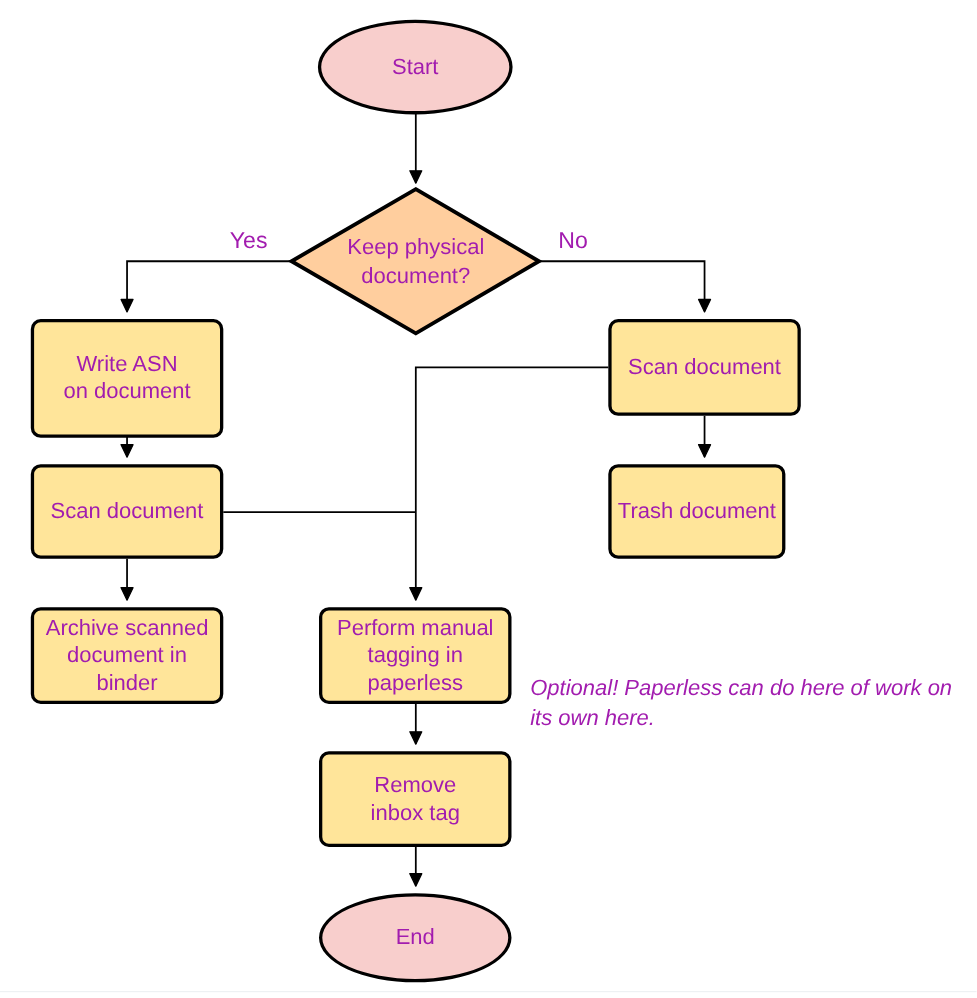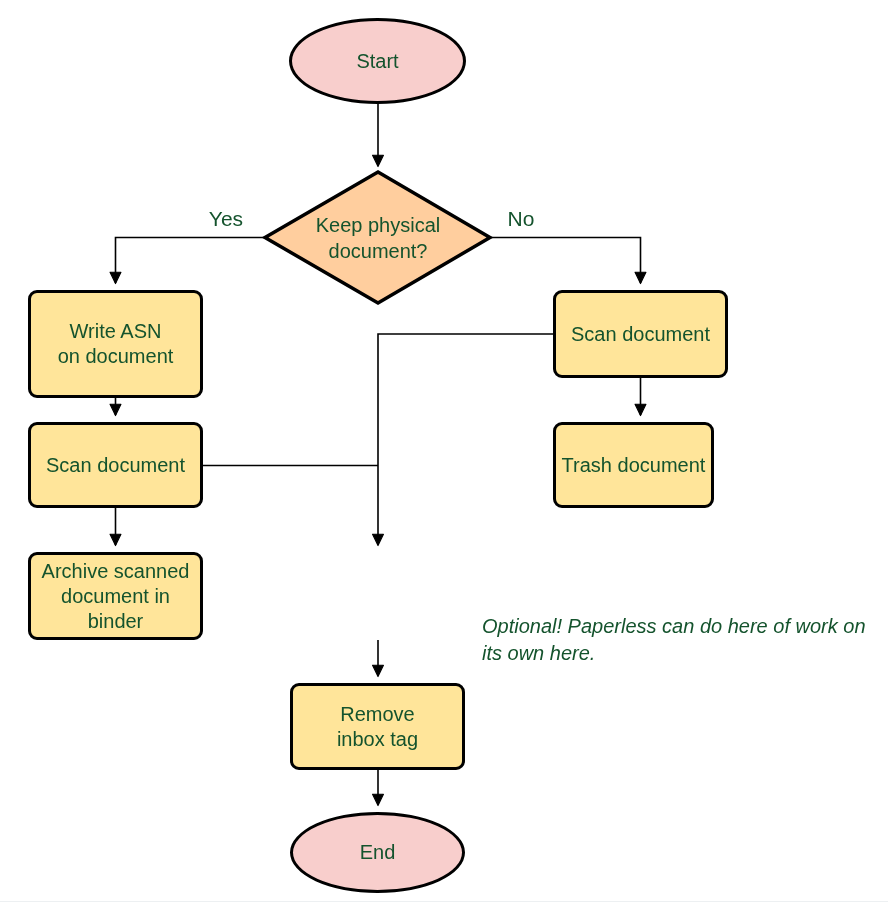--- a/index.html
+++ b/index.html
@@ -3,21 +3,21 @@
 <meta charset="utf-8">
 <style>
   html, body { margin: 0; padding: 0; background: #ffffff; }
   .canvas {
     position: relative;
     width: 888px;
     height: 907px;
     background: #ffffff;
     overflow: hidden;
     font-family: "Liberation Sans", "DejaVu Sans", sans-serif;
-    color: #14532d;
+    color: #a21caf;
   }
   .canvas svg { position: absolute; left: 0; top: 0; }
   .node {
     position: absolute;
     box-sizing: border-box;
     display: flex;
     align-items: center;
     justify-content: center;
     text-align: center;
     font-size: 20px;
@@ -117,20 +117,25 @@
 binder</span>
   </div>
 
   <div class="node process" style="left:553px; top:290px; width:175px; height:88px;">
     <span>Scan document</span>
   </div>
   <div class="node process" style="left:553px; top:422px; width:161px; height:86px;">
     <span>Trash document</span>
   </div>
 
+  <div class="node process" style="left:290px; top:552px; width:175px; height:88px;">
+    <span>Perform manual
+tagging in
+paperless</span>
+  </div>
   <div class="node process" style="left:290px; top:683px; width:175px; height:87px;">
     <span>Remove
 inbox tag</span>
   </div>
 
   <div class="node terminal" style="left:290px; top:812px; width:175px; height:81px;">
     <span>End</span>
   </div>
 
   <div class="annotation">

